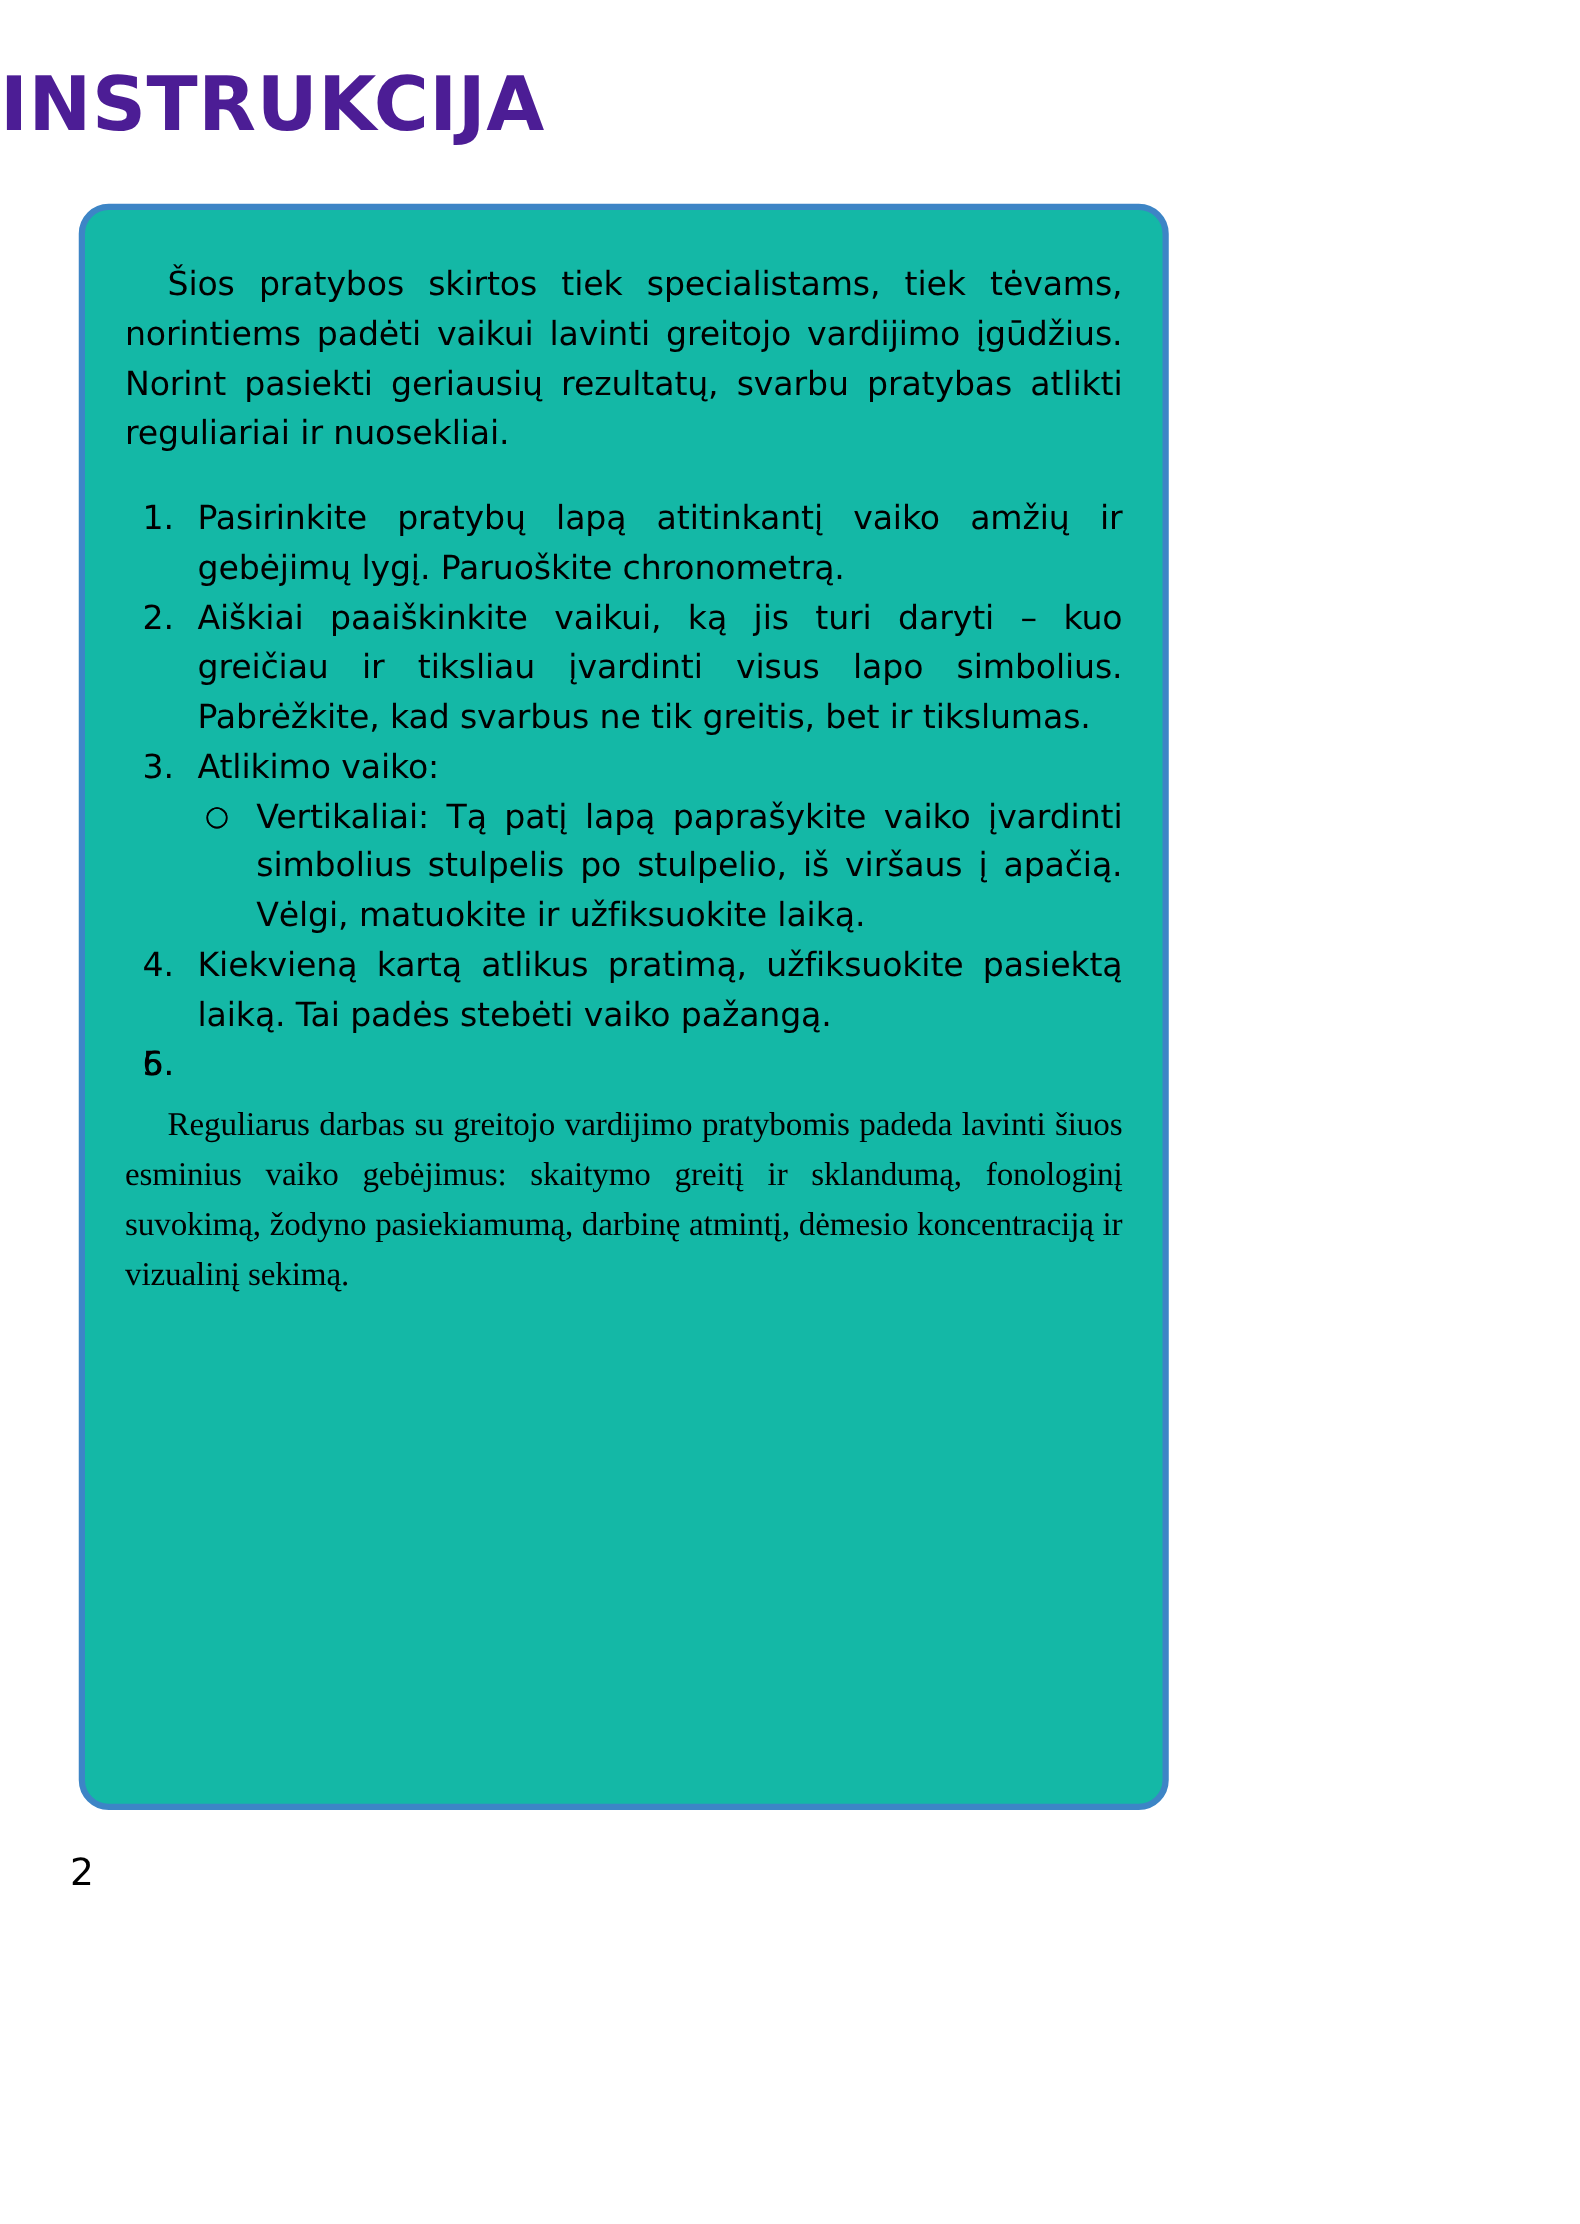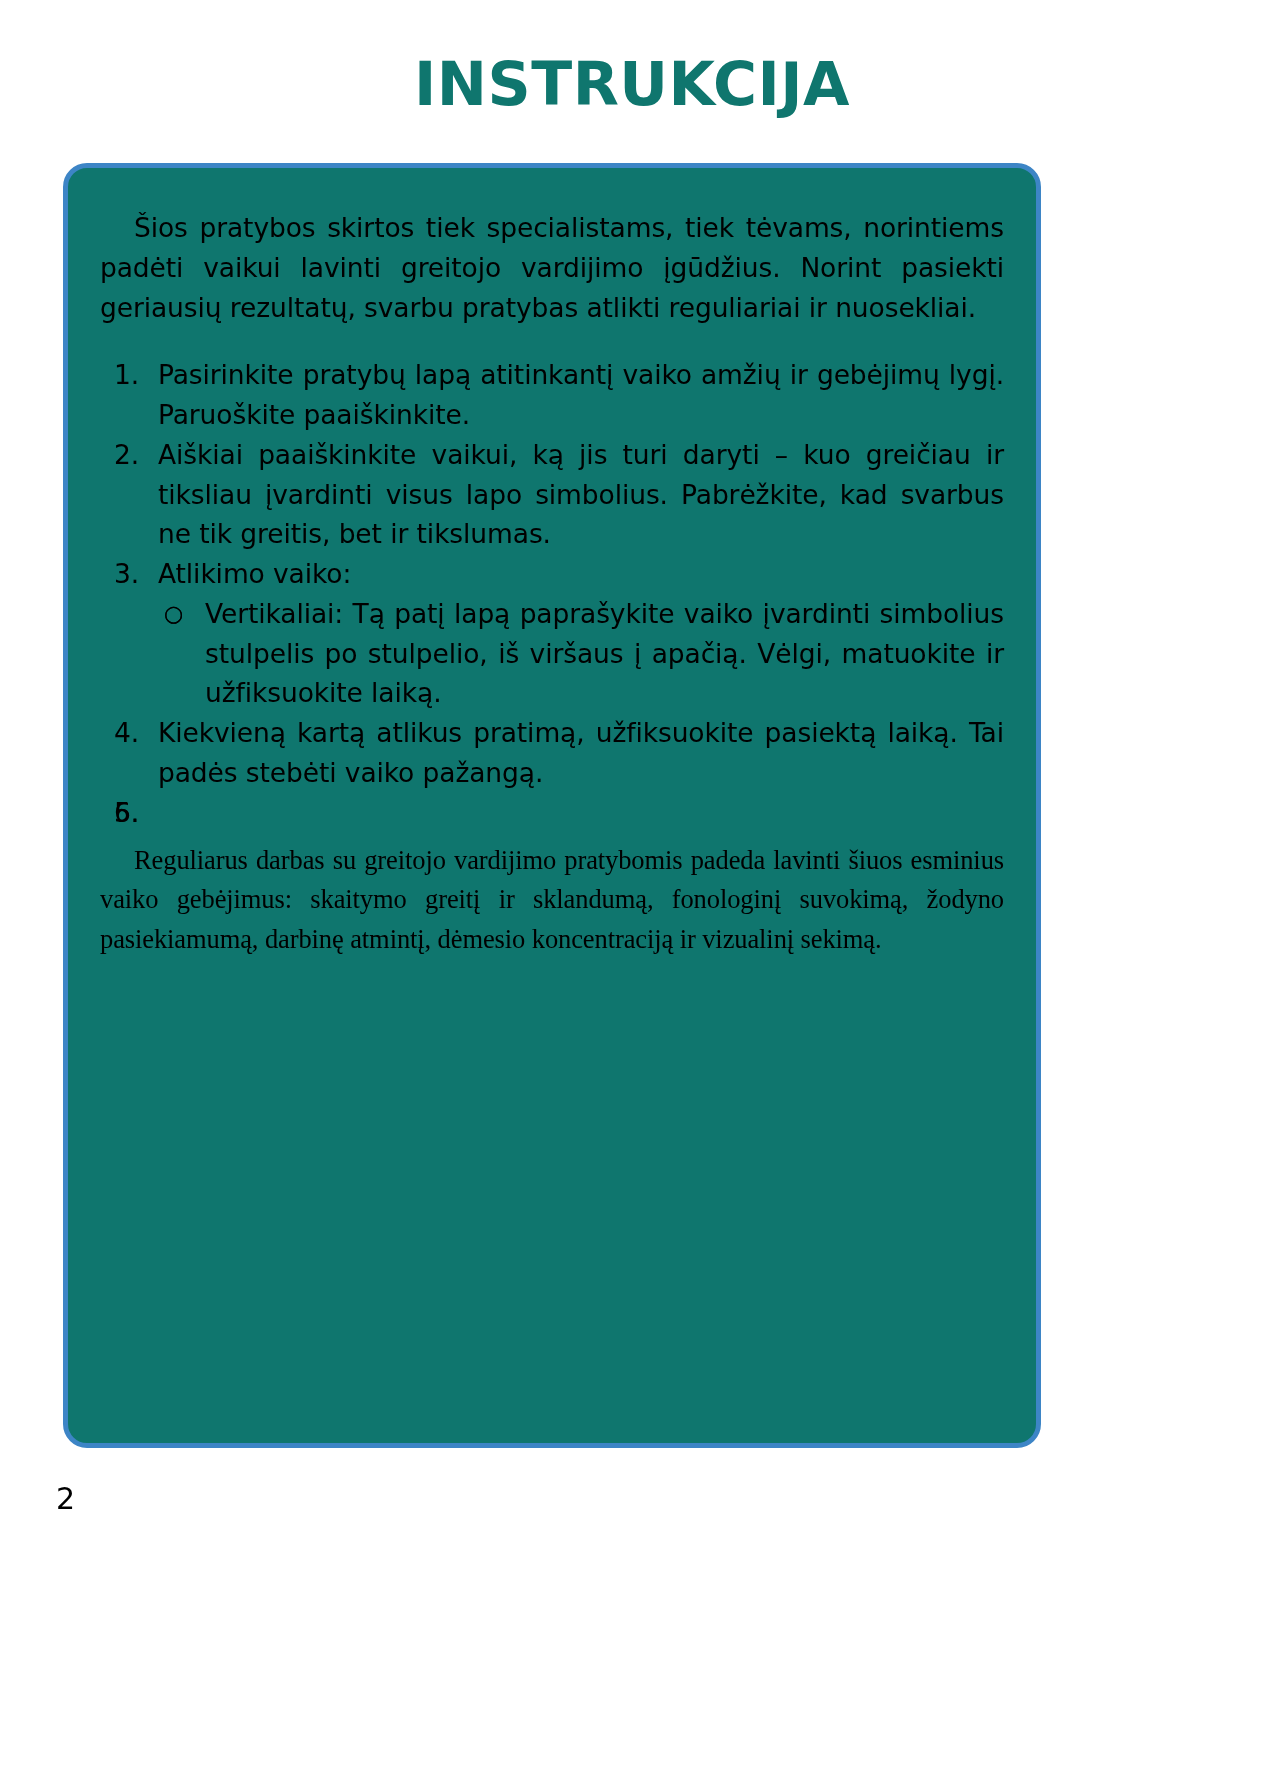--- a/index.html
+++ b/index.html
@@ -15,40 +15,39 @@
     position: relative;
     overflow: hidden;
   }
   .page {
     width: 1264px;
     height: 1779px;
     box-sizing: border-box;
     position: relative;
   }
   .page-title {
-    text-align: center;
     font-family: "DejaVu Sans", sans-serif;
     font-weight: bold;
     font-size: 60px;
     letter-spacing: 0.5px;
     margin: 0;
     padding-top: 54px;
     line-height: 1.0;
-    color: #0f766e;
+    color: #4c1d95;
   }
   .content-box {
     position: absolute;
     left: 63px;
     top: 163px;
-    width: 978px;
+    width: 872px;
     box-sizing: border-box;
     border: 5px solid #3d85c6;
     border-radius: 24px;
     padding: 30px 32px 36px 32px;
-    background: #0f766e;
+    background: #14b8a6;
     min-height: 1285px;
   }
   .para {
     font-size: 26.5px;
     line-height: 1.50;
     text-align: justify;
     text-justify: inter-word;
     margin: 0;
     letter-spacing: -0.1px;
   }
@@ -124,21 +123,21 @@
   <h1 class="page-title">INSTRUKCIJA</h1>
 
   <div class="content-box">
 
     <p class="para intro">Šios pratybos skirtos tiek specialistams, tiek tėvams, norintiems padėti vaikui lavinti greitojo vardijimo įgūdžius. Norint pasiekti geriausių rezultatų, svarbu pratybas atlikti reguliariai ir nuosekliai.</p>
 
     <ol class="main-list">
 
       <li>
         <span class="num">1.</span>
-        <span>Pasirinkite pratybų lapą atitinkantį vaiko amžių ir gebėjimų lygį. Paruoškite paaiškinkite.</span>
+        <span>Pasirinkite pratybų lapą atitinkantį vaiko amžių ir gebėjimų lygį. Paruoškite chronometrą.</span>
       </li>
 
       <li>
         <span class="num">2.</span>
         <span>Aiškiai paaiškinkite vaikui, ką jis turi daryti – kuo greičiau ir tiksliau įvardinti visus lapo simbolius. Pabrėžkite, kad svarbus ne tik greitis, bet ir tikslumas.</span>
       </li>
 
       <li>
         <span class="num">3.</span>
         <span>Atlikimo vaiko:</span>

